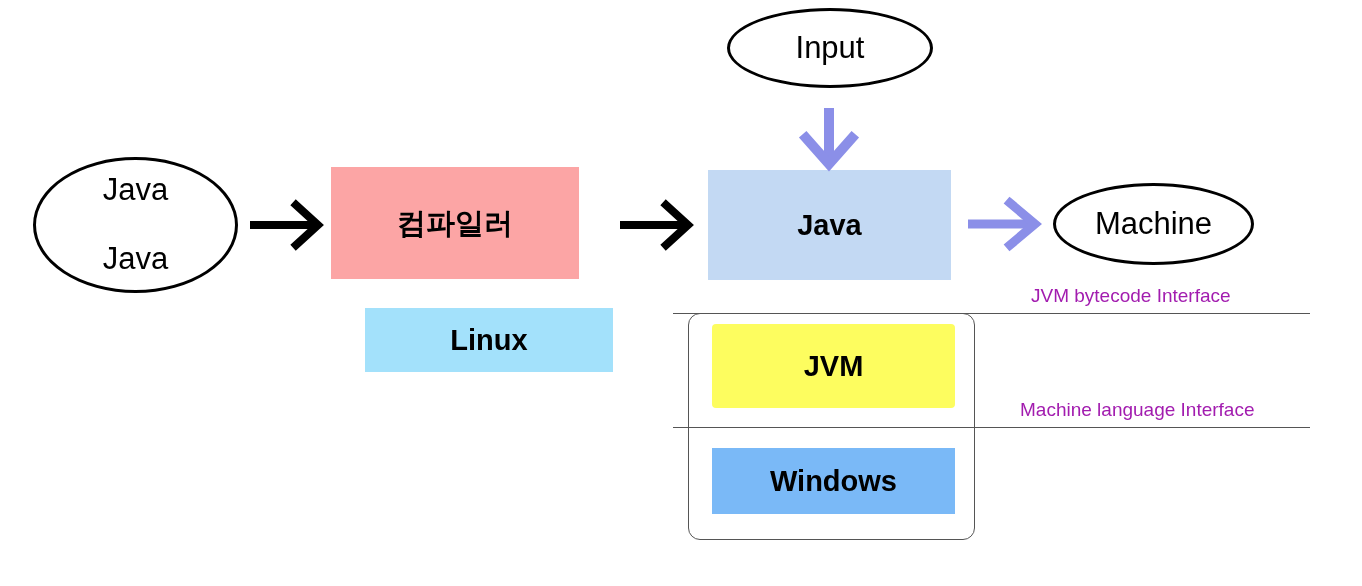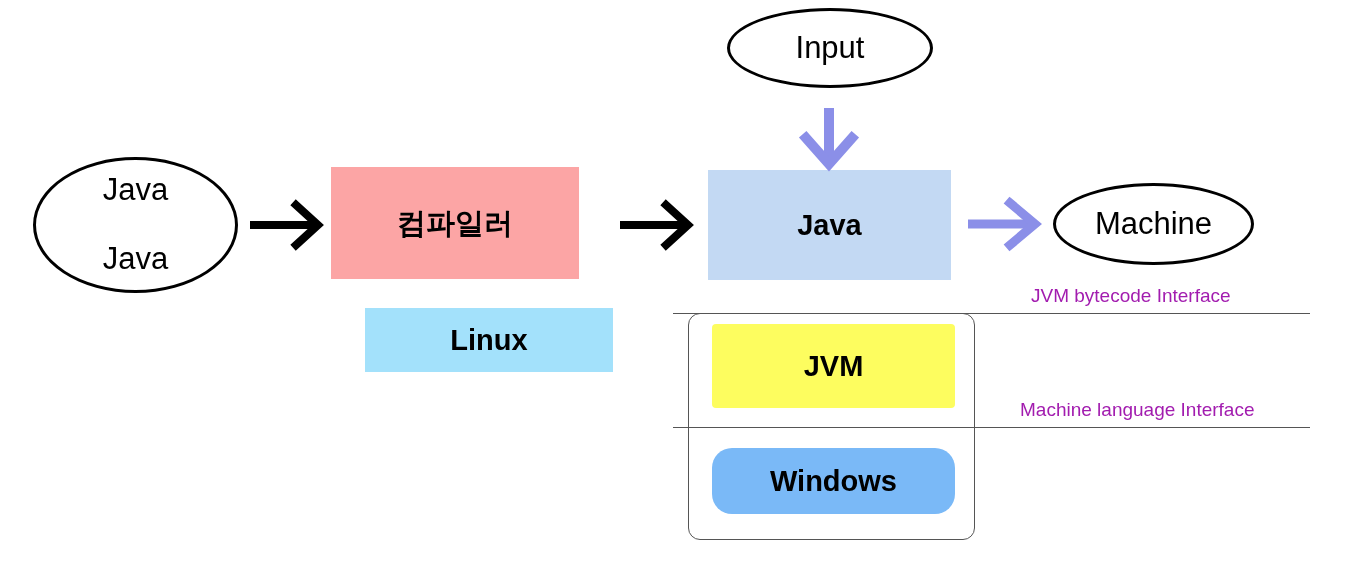--- a/index.html
+++ b/index.html
@@ -67,21 +67,20 @@
     background: #c3d9f3;
   }
   #box-jvm {
     left: 712px; top: 324px; width: 243px; height: 84px;
     background: #fdfd5f;
     border-radius: 4px;
   }
   #box-windows {
     left: 712px; top: 448px; width: 243px; height: 66px;
     background: #7ab9f7;
-    border-radius: 20px;
   }
 
   
   #platform-container {
     position: absolute;
     left: 688px; top: 313px;
     width: 287px; height: 227px;
     border: 1.5px solid #555555;
     border-radius: 12px;
     background: transparent;

